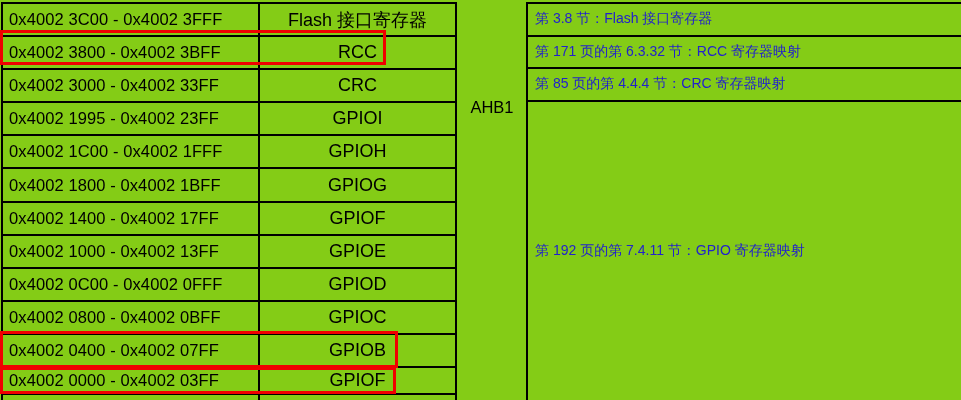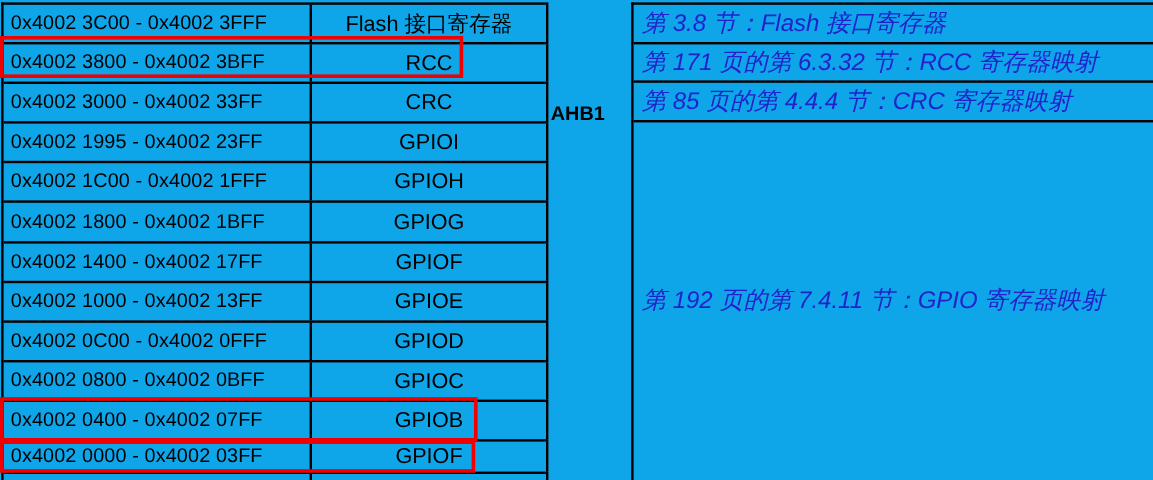--- a/index.html
+++ b/index.html
@@ -5,21 +5,21 @@
   :root{
     --highlight-red:#f00000;
     --link-blue:#2222cc;
     --border-black:#000000;
   }
   *{margin:0;padding:0;box-sizing:border-box;}
   html,body{background:#ffffff;}
   .stage{
     position:relative;
     width:961px;height:400px;
-    background:#0ea5e9;
+    background:#84cc16;
     overflow:hidden;
     font-family:"Liberation Sans","DejaVu Sans",sans-serif;
     color:#000;
   }
 
   
   .map-table{
     position:absolute;left:1px;top:2px;
     width:456px;height:398px;
     border-top:2px solid var(--border-black);
@@ -55,25 +55,25 @@
     border:3px solid var(--highlight-red);
     pointer-events:none;
   }
   .hl-rcc  {top:30px; width:386px;height:35px;}
   .hl-gpiob{top:331px;width:398px;height:37px;}
   .hl-gpioa{top:367px;width:396px;height:27px;}
 
   
   .bus-label{
     position:absolute;
-    left:459px;top:86px;
+    left:459px;top:98px;
     width:66px;
     font-size:16.5px;
+    text-align:center;
     white-space:nowrap;
-    font-weight:bold;
   }
 
   
   .ref-table{
     position:absolute;left:526px;top:2px;
     width:435px;height:398px;
     border-top:2px solid var(--border-black);
     border-left:2px solid var(--border-black);
     display:flex;flex-direction:column;
   }
@@ -82,22 +82,21 @@
     border-bottom:2px solid var(--border-black);
     display:flex;align-items:center;
     padding-left:7px;
   }
   .ref-row.tall{
     flex:1;
     border-bottom:none;
   }
   .ref-link{
     color:var(--link-blue);
-    font-style:italic;
-    font-size:20px;
+    font-size:14px;
     white-space:nowrap;
     cursor:pointer;
   }
 </style>
 </head>
 <body>
 
 <div class="stage">
 
   <div class="map-table">

